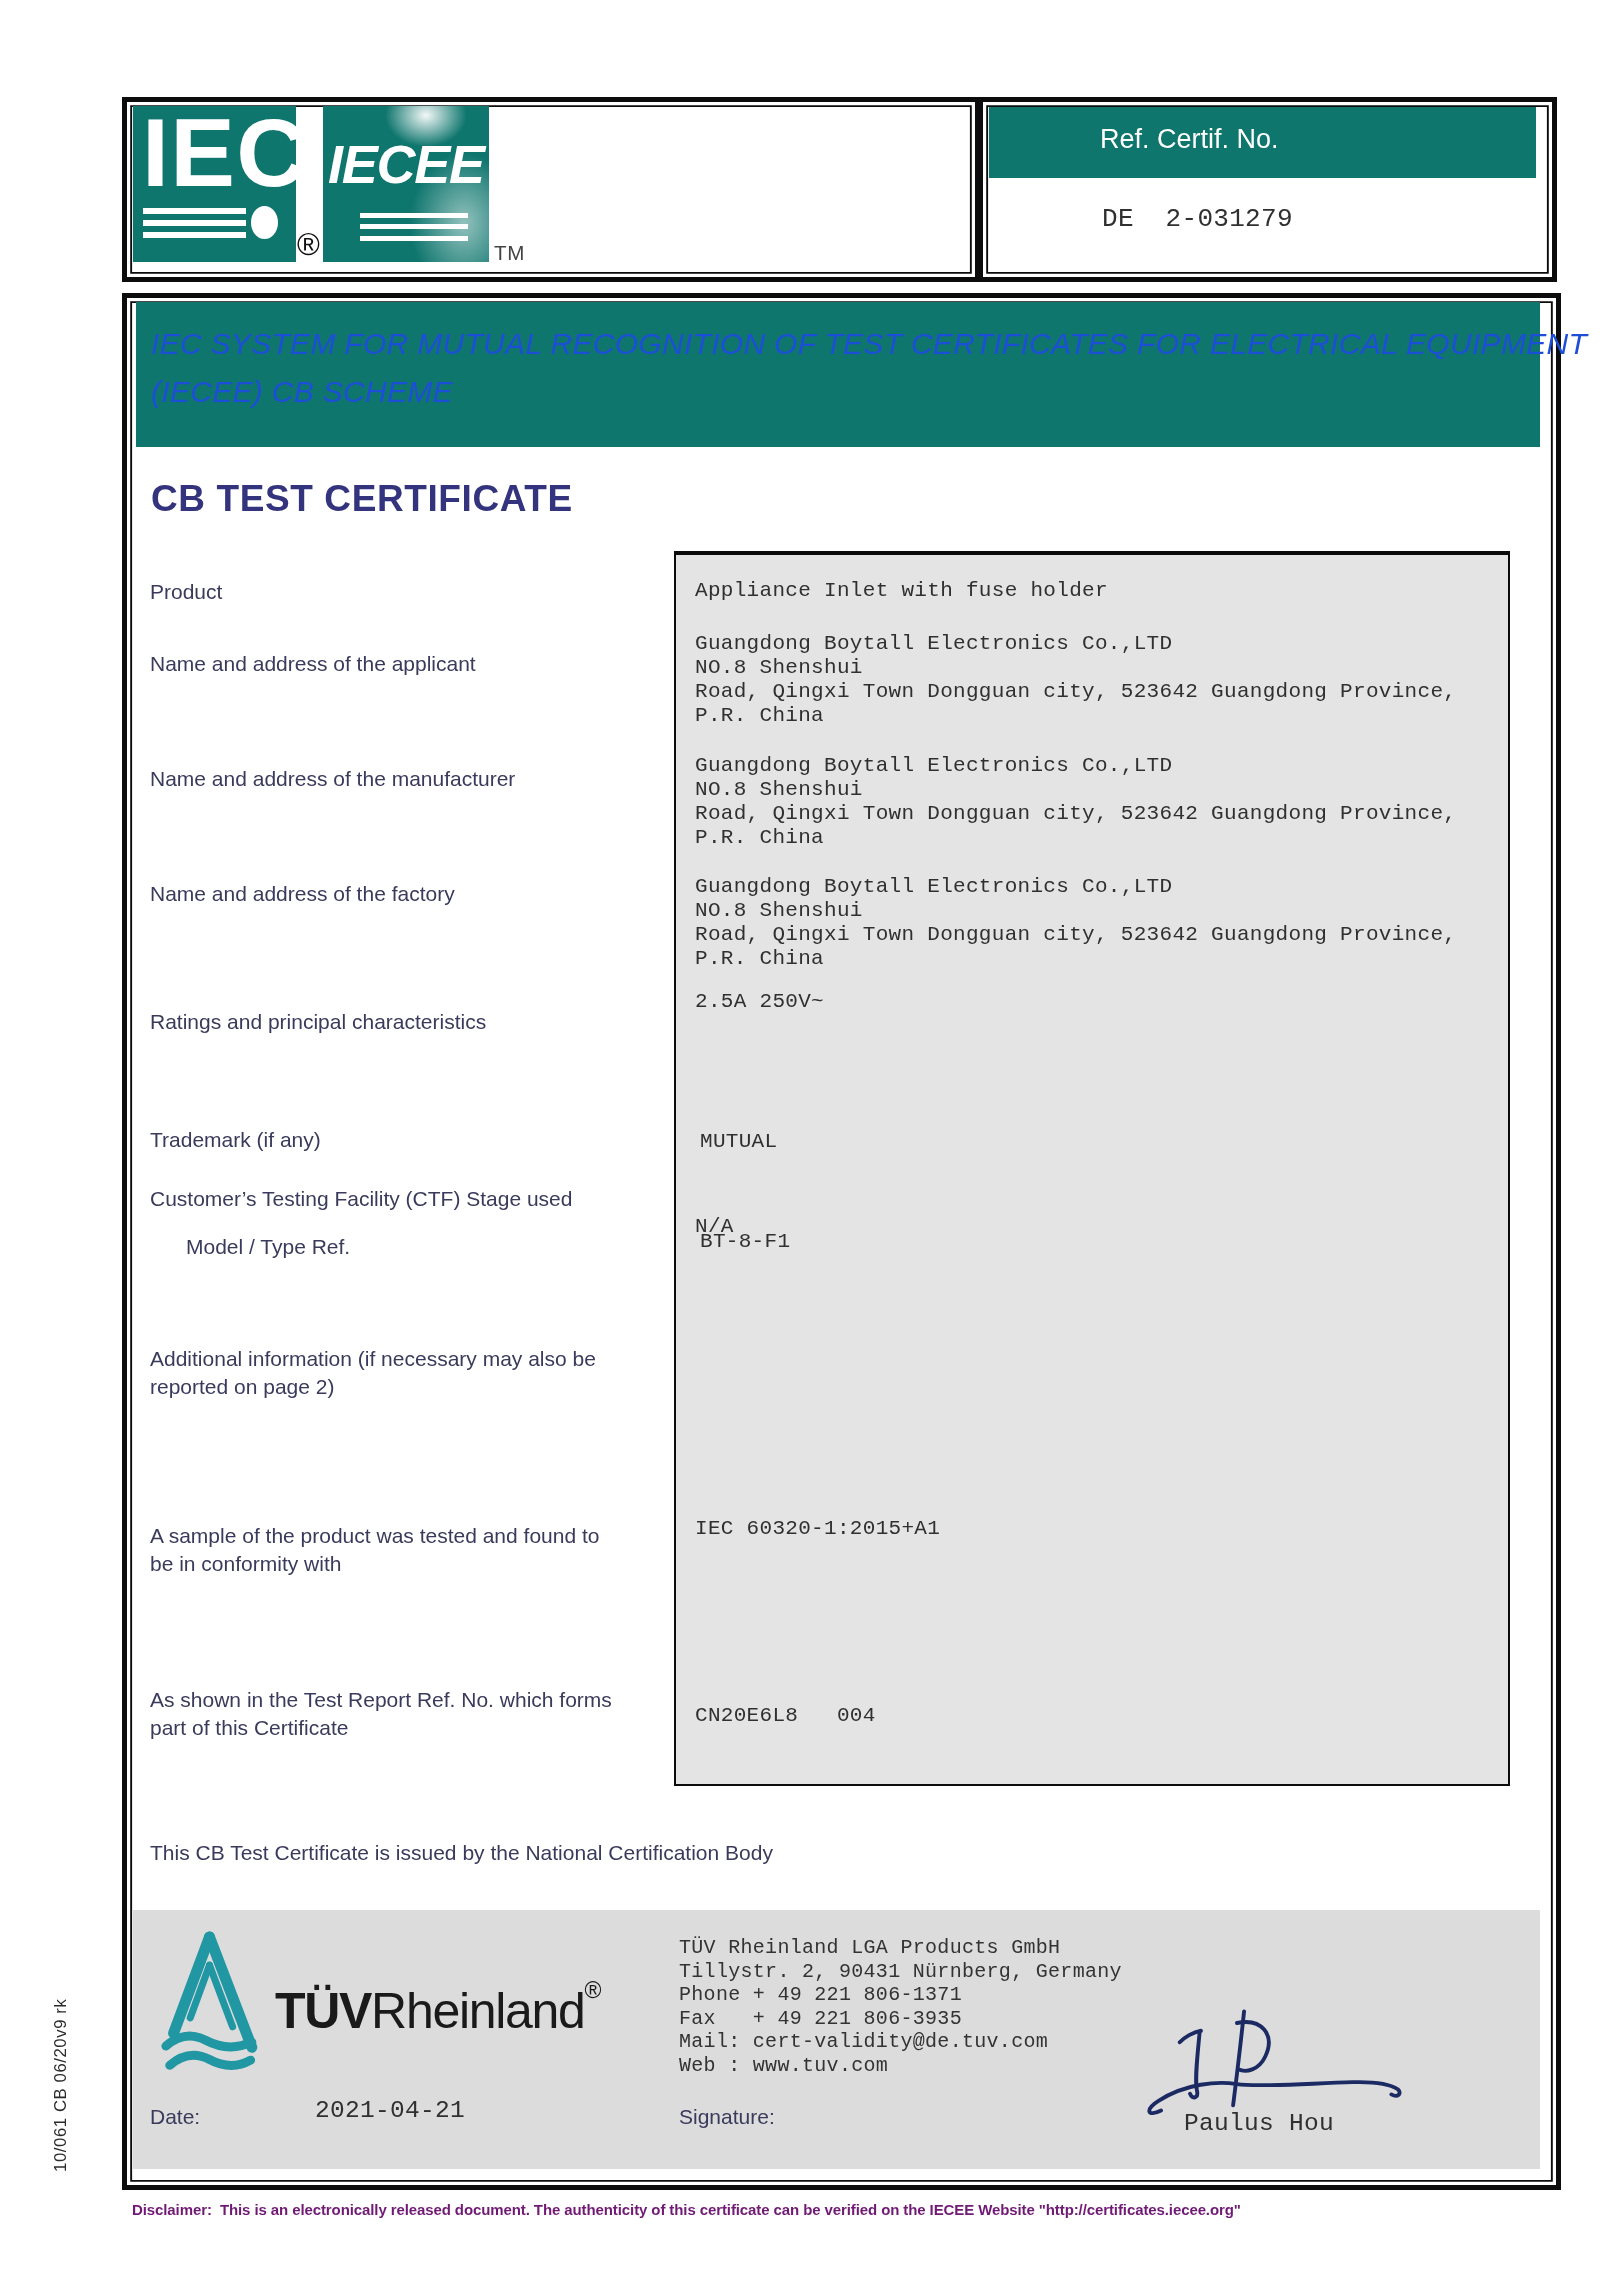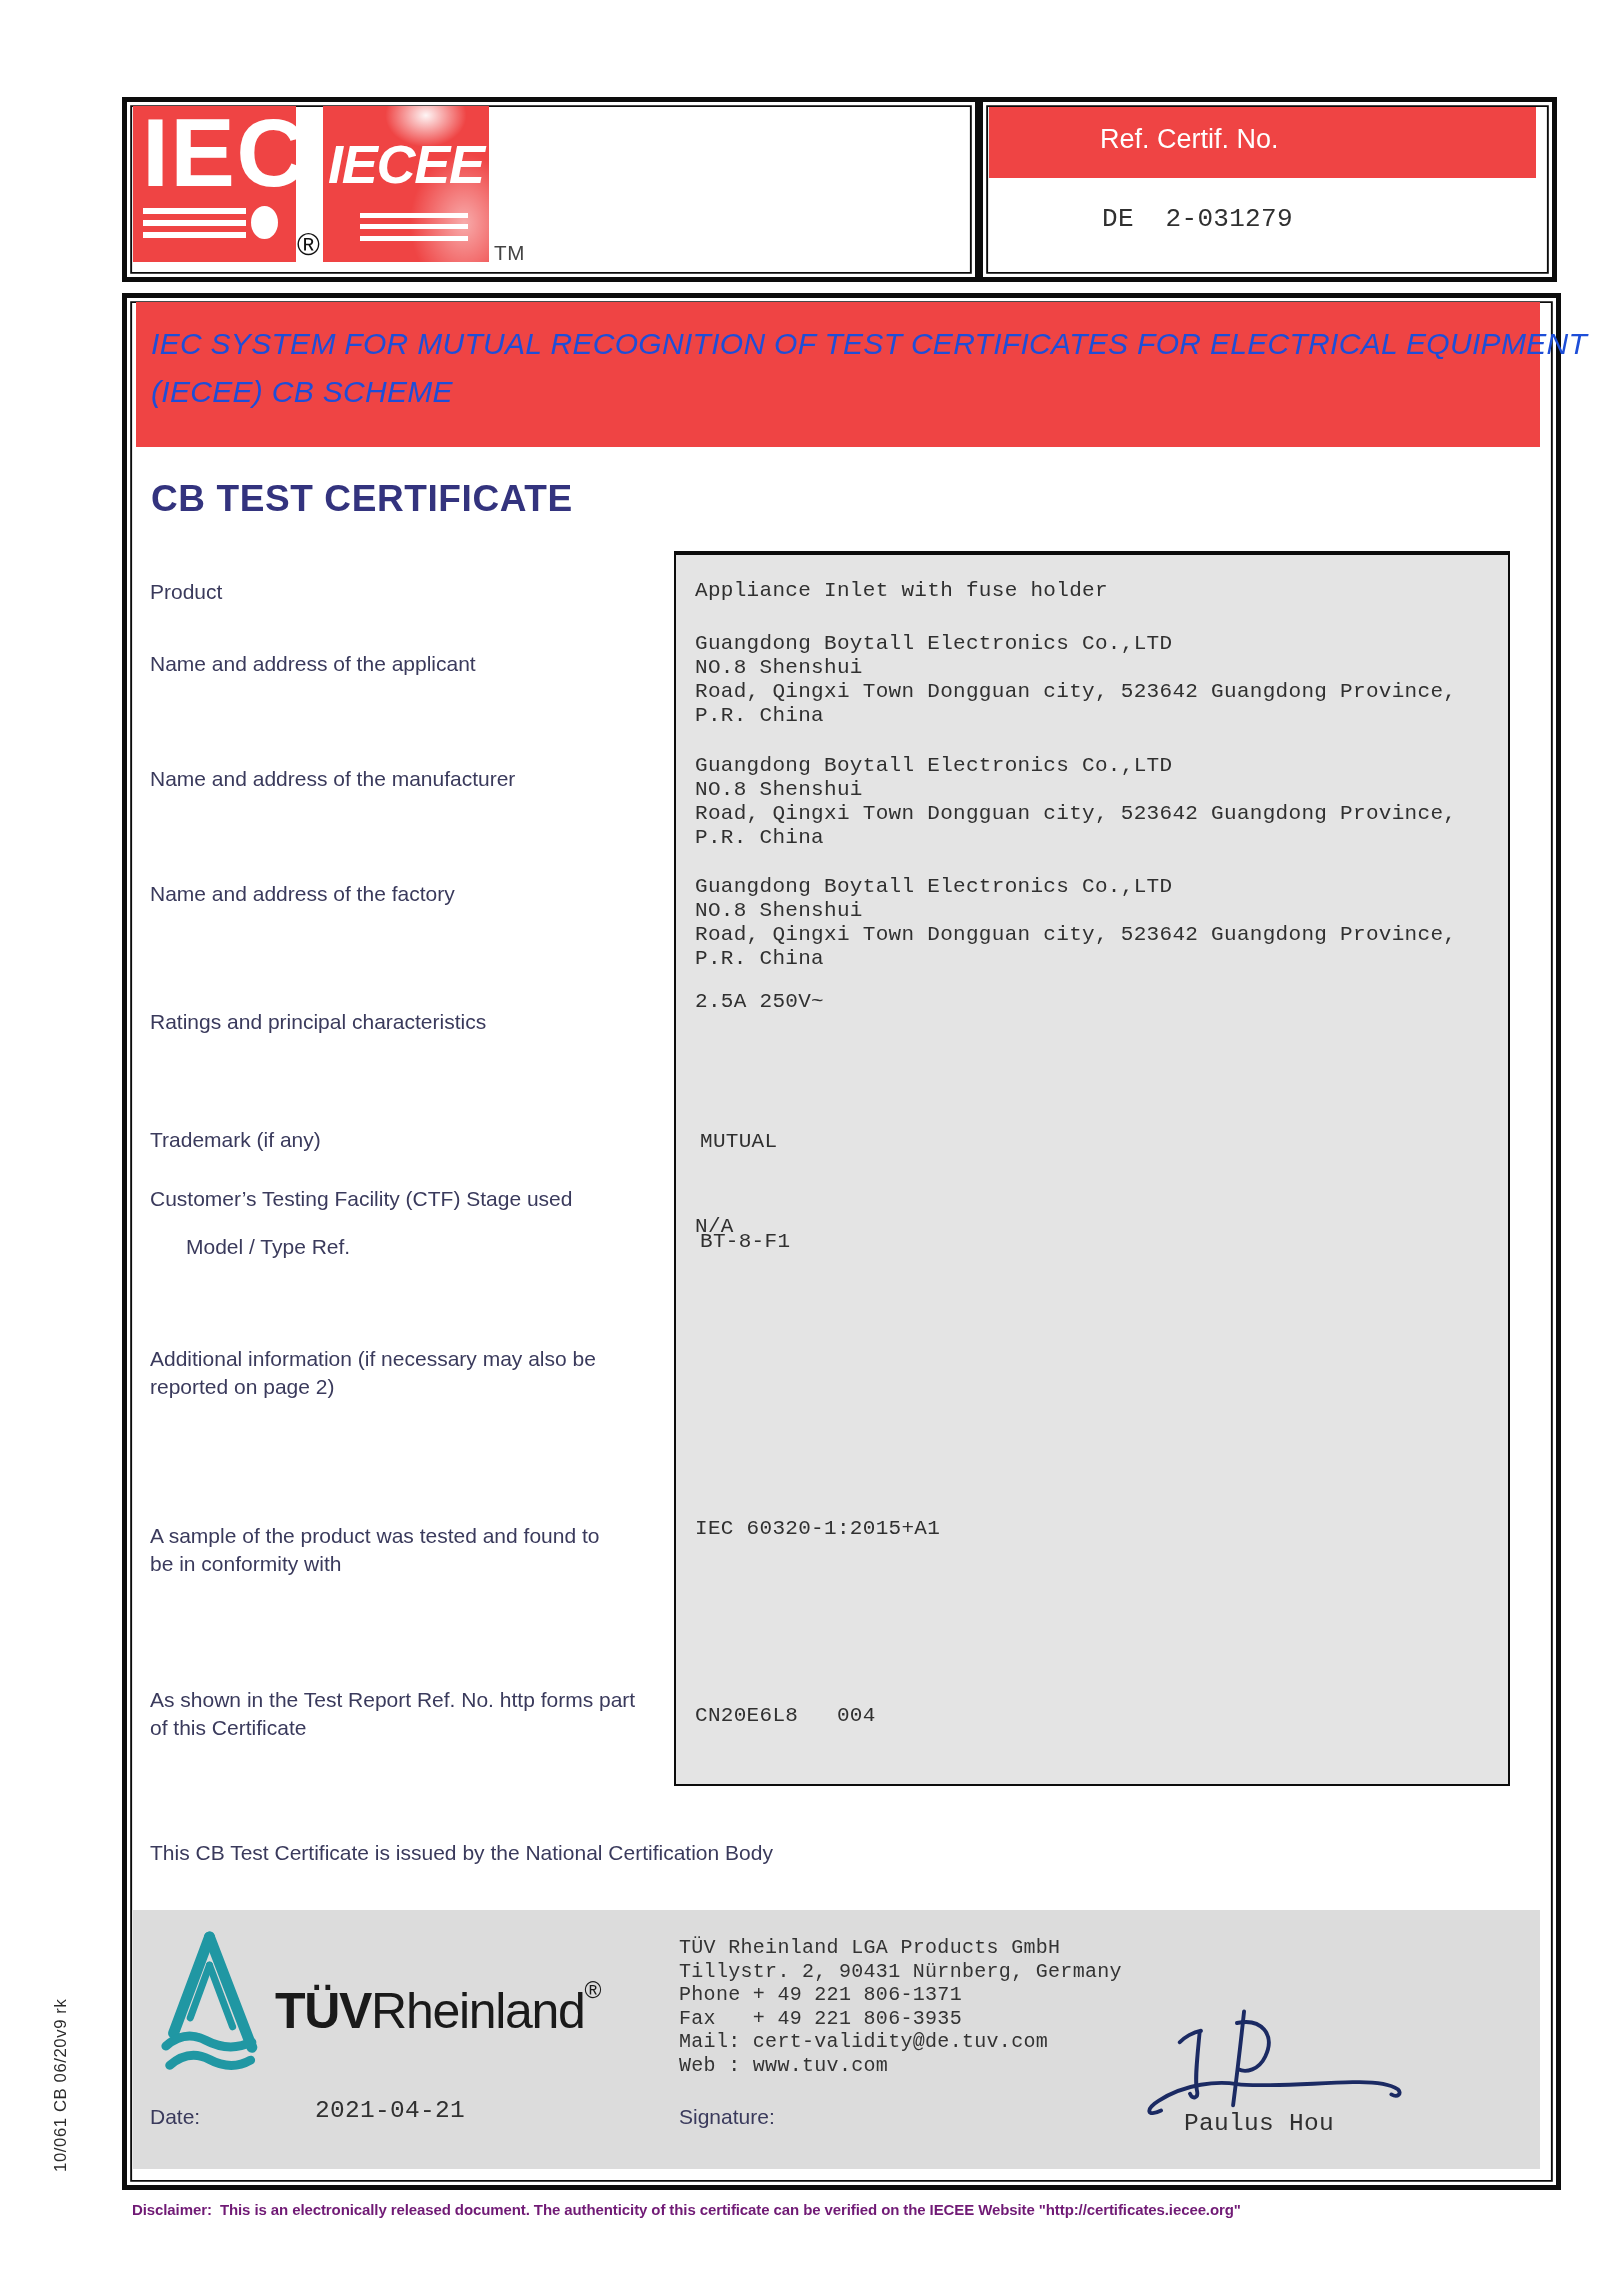--- a/index.html
+++ b/index.html
@@ -6,21 +6,21 @@
   #page {
     position:relative; width:1623px; height:2295px; background:#ffffff;
     font-family:"Liberation Sans", sans-serif; overflow:hidden;
   }
   .abs { position:absolute; }
   
   .dbox {
     position:absolute; border:5.8px solid #0c0c0c; background:#ffffff;
     box-shadow: inset 0 0 0 3.2px #ffffff, inset 0 0 0 5.1px #0c0c0c;
   }
-  .bluefill { background:#ef4444; }
+  .bluefill { background:#0f766e; }
   .lbl { font-size:21px; line-height:28px; color:#3A3A5C; }
   .val {
     font-family:"Liberation Mono","DejaVu Sans Mono",monospace;
     font-size:21px; line-height:24px; color:#303030; white-space:pre; letter-spacing:0.3px;
   }
   .banner-line { color:#1d4ed8; font-size:30px; letter-spacing:0.3px;font-style:italic; }
   .logo-bar { position:absolute; background:#ffffff; }
   .gray-valuebox {
     position:absolute; background:#E4E4E4;
     border:2.6px solid #0b0b0b; border-top-width:4.5px;
@@ -75,21 +75,21 @@
   <div class="abs lbl" style="left:150px; top:578px; width:541px;">Product</div>
   <div class="abs lbl" style="left:150px; top:650px; width:541px;">Name and address of the applicant</div>
   <div class="abs lbl" style="left:150px; top:765px; width:541px;">Name and address of the manufacturer</div>
   <div class="abs lbl" style="left:150px; top:880px; width:541px;">Name and address of the factory</div>
   <div class="abs lbl" style="left:150px; top:1008px; width:541px;">Ratings and principal characteristics</div>
   <div class="abs lbl" style="left:150px; top:1126px; width:541px;">Trademark (if any)</div>
   <div class="abs lbl" style="left:150px; top:1185px; width:541px;">Customer’s Testing Facility (CTF) Stage used</div>
   <div class="abs lbl" style="left:150px; top:1233px; width:541px;margin-left:36px;">Model / Type Ref.</div>
   <div class="abs lbl" style="left:150px; top:1345px; width:476px;">Additional information (if necessary may also be reported on page 2)</div>
   <div class="abs lbl" style="left:150px; top:1522px; width:457px;">A sample of the product was tested and found to be in conformity with</div>
-  <div class="abs lbl" style="left:150px; top:1686px; width:496px;">As shown in the Test Report Ref. No. http forms part of this Certificate</div>
+  <div class="abs lbl" style="left:150px; top:1686px; width:496px;">As shown in the Test Report Ref. No. which forms part of this Certificate</div>
 
   <div class="abs val" style="left:695px; top:579px;">Appliance Inlet with fuse holder</div>
   <div class="abs val" style="left:695px; top:632px;">Guangdong Boytall Electronics Co.,LTD
 NO.8 Shenshui
 Road, Qingxi Town Dongguan city, 523642 Guangdong Province,
 P.R. China</div>
   <div class="abs val" style="left:695px; top:754px;">Guangdong Boytall Electronics Co.,LTD
 NO.8 Shenshui
 Road, Qingxi Town Dongguan city, 523642 Guangdong Province,
 P.R. China</div>

